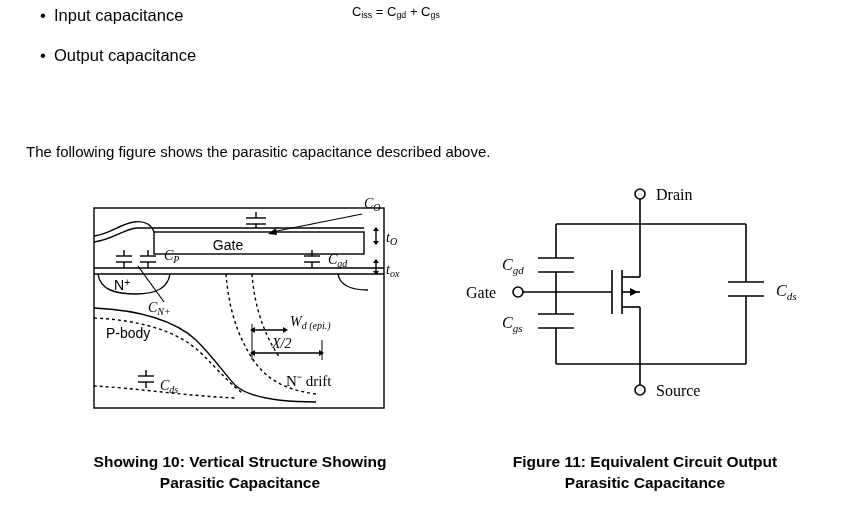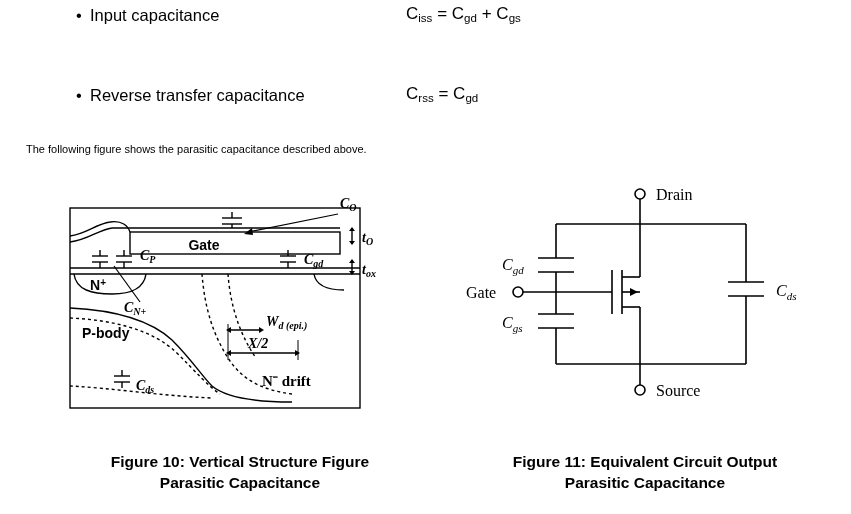--- a/index.html
+++ b/index.html
@@ -20,66 +20,64 @@
     width: 851px;
     height: 514px;
   }
 
   
   .bullets {
     position: absolute;
     left: 40px;
     top: 0px;
     width: 620px;
-    margin-left: 36px;
   }
   .bullet-row {
     position: relative;
     height: 40px;
     font-size: 16.5px;
   }
   .bullet-label {
     position: absolute;
     left: 0px;
     top: 6px;
     white-space: nowrap;
   }
   .bullet-dot {
     display: inline-block;
     width: 14px;
   }
   .bullet-formula {
     position: absolute;
-    left: 330px;
+    left: 312px;
     top: 4px;
     white-space: nowrap;
-    font-size: 17px;
+    font-size: 13px;
   }
   sub {
     font-size: 0.68em;
     vertical-align: -0.28em;
   }
 
   
   .para {
     position: absolute;
     left: 26px;
     top: 143px;
-    font-size: 11px;
+    font-size: 15px;
     white-space: nowrap;
   }
 
   
   .fig10 {
     position: absolute;
-    left: 52px;
+    left: 76px;
     top: 190px;
     width: 370px;
     height: 240px;
-    font-weight: bold;
   }
   .fig10 svg, .fig11 svg { display:block; }
 
   
   .fig11 {
     position: absolute;
     left: 450px;
     top: 172px;
     width: 390px;
     height: 245px;
@@ -118,32 +116,25 @@
       <div class="bullet-formula">
         <span>C</span><sub>iss</sub>
         <span>=</span>
         <span>C</span><sub>gd</sub>
         <span>+</span>
         <span>C</span><sub>gs</sub>
       </div>
     </div>
 
     <div class="bullet-row">
-    </div>
-
-    <div class="bullet-row">
       <div class="bullet-label">
-        <span class="bullet-dot">•</span><span>Reverse transfer capacitance</span>
-      </div>
-      <div class="bullet-formula">
-        <span>C</span><sub>rss</sub>
-        <span>=</span>
-        <span>C</span><sub>gd</sub>
+        <span class="bullet-dot">•</span><span>Output capacitance</span>
       </div>
     </div>
+
 
   </div>
 
   <div class="para">The following figure shows the parasitic capacitance described above.</div>
 
   <div class="fig10">
     <svg width="370" height="240" viewBox="0 0 370 240" xmlns="http://www.w3.org/2000/svg">
       <g fill="none" stroke="#000" stroke-width="1.4">
 
         <rect x="18" y="18" width="290" height="200"></rect>
@@ -300,21 +291,21 @@
         <text x="206" y="224" font-style="normal">Source</text>
         <text x="16" y="126" font-style="normal">Gate</text>
         <text x="52" y="98" font-style="italic">C<tspan font-size="11" dy="4">gd</tspan></text>
         <text x="52" y="156" font-style="italic">C<tspan font-size="11" dy="4">gs</tspan></text>
         <text x="326" y="124" font-style="italic">C<tspan font-size="11" dy="4">ds</tspan></text>
       </g>
     </svg>
   </div>
 
   <div class="caption caption-left">
-    <div>Figure 10:  Vertical Structure Figure</div>
+    <div>Showing 10:  Vertical Structure Showing</div>
     <div>Parasitic Capacitance</div>
   </div>
   <div class="caption caption-right">
     <div>Figure 11: Equivalent Circuit Output</div>
     <div>Parasitic Capacitance</div>
   </div>
 
 </div>
 
 </body></html>

